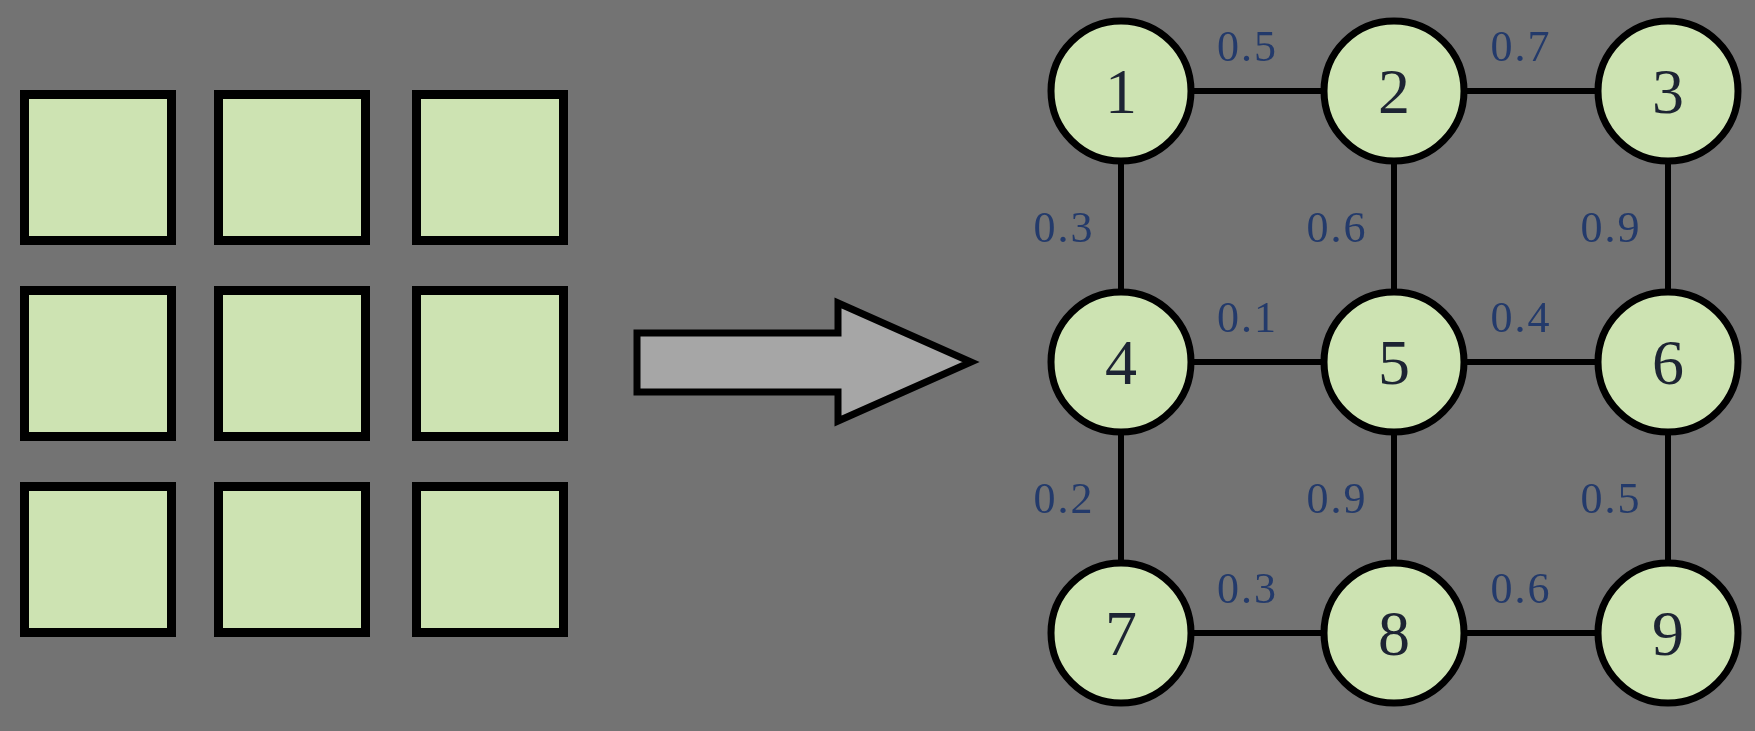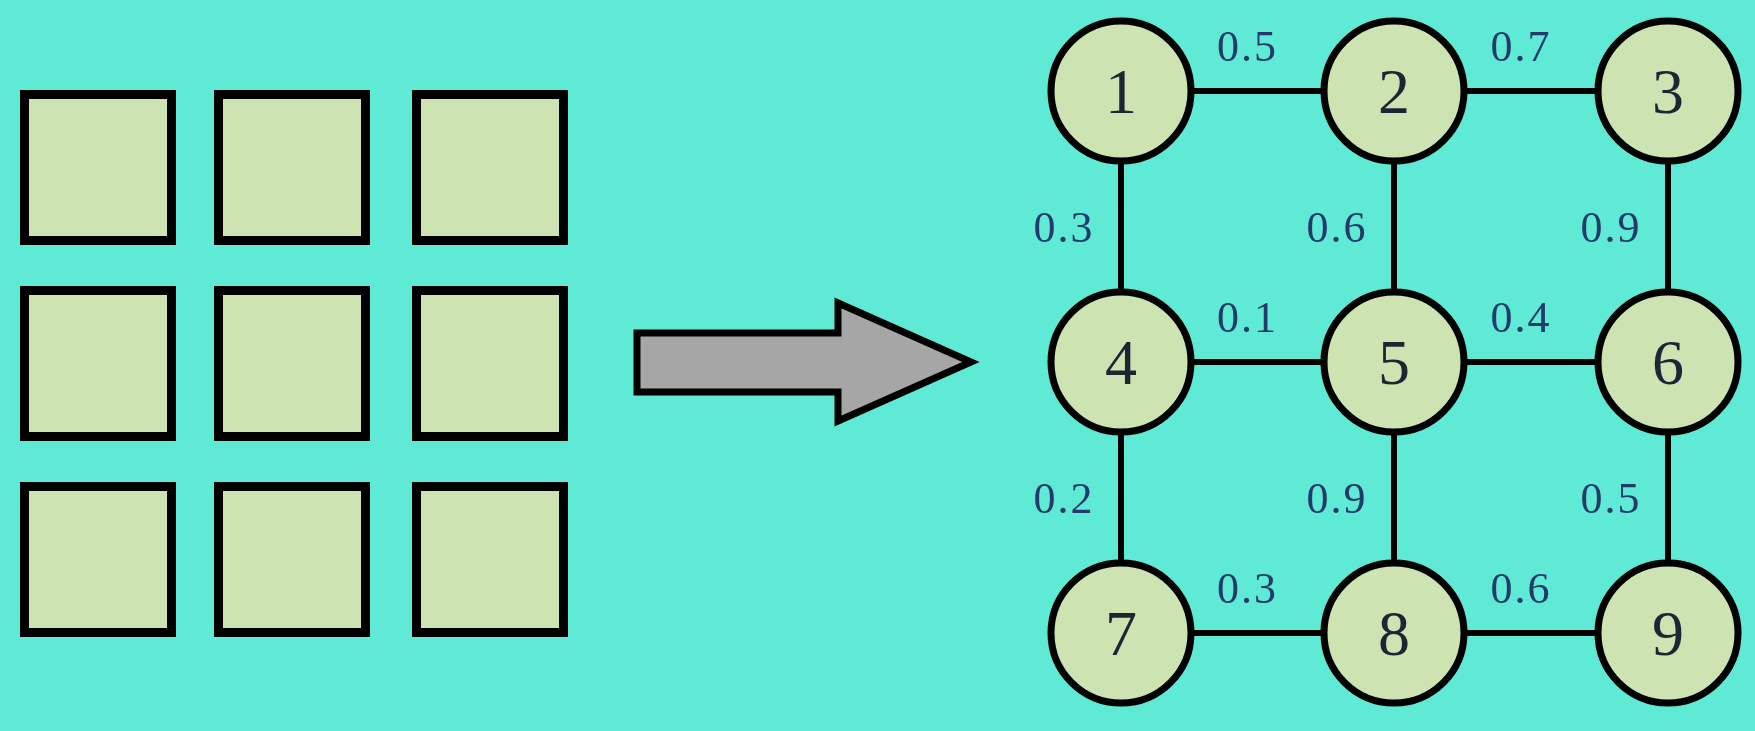--- a/index.html
+++ b/index.html
@@ -4,21 +4,21 @@
 <style>
   html, body {
     margin: 0;
     padding: 0;
     background: #ffffff;
   }
   .canvas {
     position: relative;
     width: 1755px;
     height: 731px;
-    background: #5eead4;
+    background: #737373;
     overflow: hidden;
     text-align: right;
   }
   svg.figure {
     display: block;
     width: 1755px;
     height: 731px;
   }
   .weight-label {
     font-family: "Liberation Serif", "DejaVu Serif", serif;

